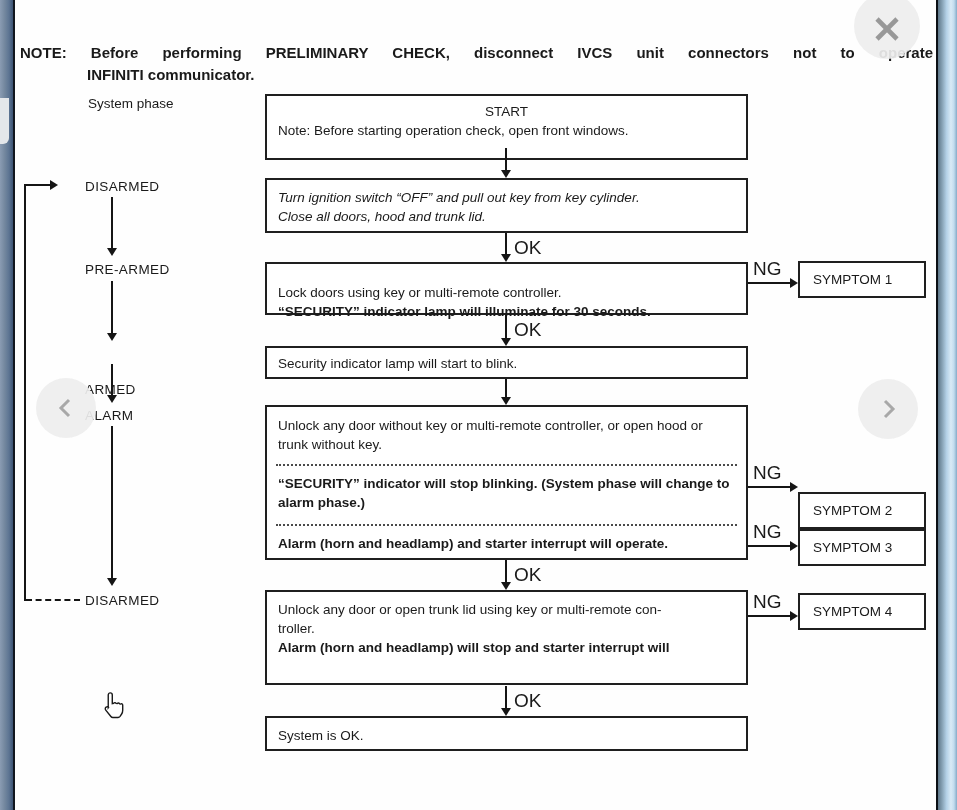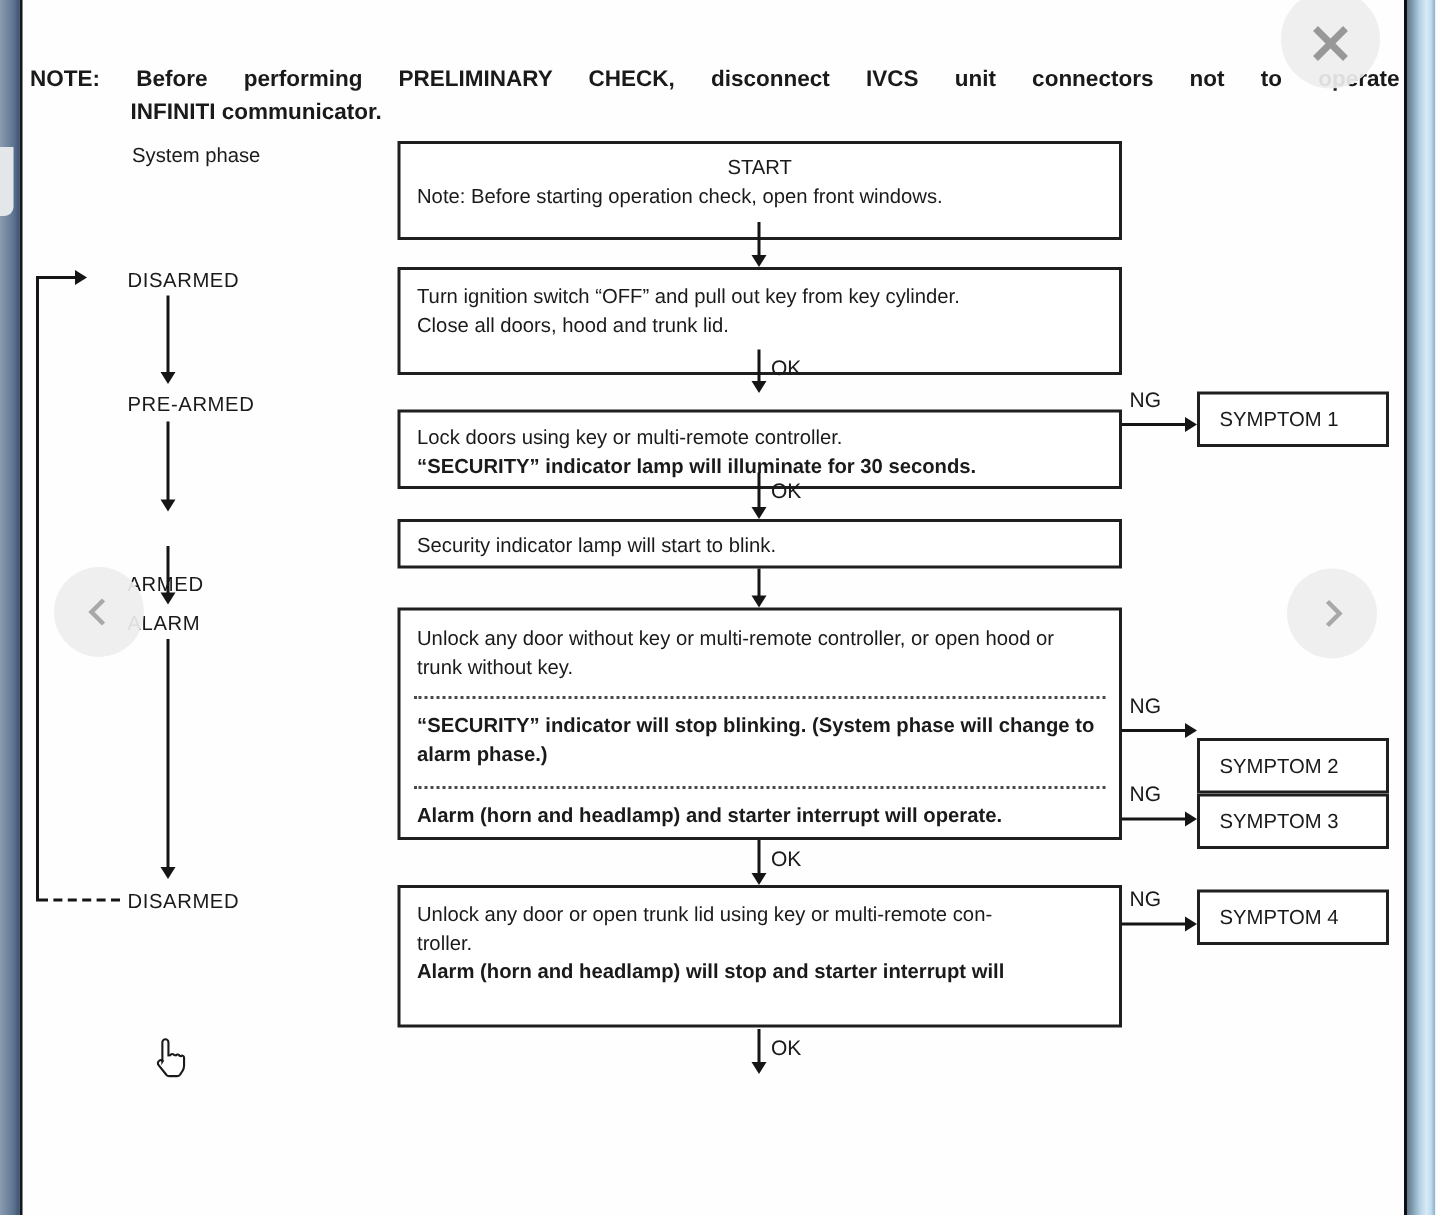--- a/index.html
+++ b/index.html
@@ -33,21 +33,21 @@
   
   .sbox{position:absolute;left:798px;width:128px;height:37px;border:2px solid #1f1f1f;background:#fff;
     box-sizing:border-box;font-size:13.5px;display:flex;align-items:center;padding-left:13px;}
 
   
   .vline{position:absolute;width:2px;background:#151515;}
   .hline{position:absolute;height:2px;background:#151515;}
   .dashline{position:absolute;height:0;border-top:2px dashed #151515;}
   .ah-down{position:absolute;width:0;height:0;border-left:5px solid transparent;border-right:5px solid transparent;border-top:8px solid #151515;}
   .ah-right{position:absolute;width:0;height:0;border-top:5px solid transparent;border-bottom:5px solid transparent;border-left:8px solid #151515;}
-  .lbl{position:absolute;font-size:14px;background:transparent;}
+  .lbl{position:absolute;font-size:19px;background:transparent;}
   .phase-lbl{position:absolute;font-size:13.5px;letter-spacing:0.4px;}
   .col-title{position:absolute;left:88px;top:96px;font-size:13.5px;}
 
   
   .circle-btn{position:absolute;border-radius:50%;background:rgba(238,238,238,0.92);
     display:flex;align-items:center;justify-content:center;z-index:10;cursor:pointer;border:none;padding:0;}
   #close-btn{left:854px;top:-7px;width:66px;height:66px;}
   #prev-btn{left:36px;top:378px;width:60px;height:60px;}
   #next-btn{left:858px;top:379px;width:60px;height:60px;}
   .cursor{position:absolute;left:103px;top:691px;z-index:11;}
@@ -88,26 +88,26 @@
   <div class="vline" style="left:24px;top:185px;height:416px;"></div>
   <div class="hline" style="left:24px;top:184px;width:26px;"></div>
   <div class="ah-right" style="left:50px;top:180px;"></div>
   <div class="dashline" style="left:26px;top:599px;width:54px;"></div>
 
   <div class="fbox" style="top:94px;height:66px;">
     <div class="centered">START</div>
     <div>Note: Before starting operation check, open front windows.</div>
   </div>
 
-  <div class="fbox" style="top:178px;height:72px;padding-top:8px;">
+  <div class="fbox" style="top:178px;height:55px;padding-top:8px;font-style:italic;">
     <div>Turn ignition switch “OFF” and pull out key from key cylinder.</div>
     <div>Close all doors, hood and trunk lid.</div>
   </div>
 
-  <div class="fbox" style="top:262px;height:53px;padding-top:7px;margin-top:11px;">
+  <div class="fbox" style="top:262px;height:53px;padding-top:19px;">
     <div>Lock doors using key or multi-remote controller.</div>
     <div class="b">“SECURITY” indicator lamp will illuminate for 30 seconds.</div>
   </div>
 
   <div class="fbox" style="top:346px;height:33px;">
     <div>Security indicator lamp will start to blink.</div>
   </div>
 
   <div class="fbox" style="top:405px;height:155px;padding-top:9px;">
     <div>Unlock any door without key or multi-remote controller, or open hood or trunk without key.</div>
@@ -116,20 +116,23 @@
     <div class="dotsep" style="margin-top:12px;"></div>
     <div class="b">Alarm (horn and headlamp) and starter interrupt will operate.</div>
   </div>
 
   <div class="fbox" style="top:590px;height:95px;padding-top:8px;">
     <div>Unlock any door or open trunk lid using key or multi-remote con-</div>
     <div>troller.</div>
     <div class="b">Alarm (horn and headlamp) will stop and starter interrupt will</div>
   </div>
 
+  <div class="fbox" style="top:716px;height:35px;padding-top:8px;">
+    <div>System is OK.</div>
+  </div>
 
   <div class="vline" style="left:505px;top:148px;height:23px;"></div>
   <div class="ah-down" style="left:501px;top:170px;"></div>
 
   <div class="vline" style="left:505px;top:233px;height:22px;"></div>
   <div class="ah-down" style="left:501px;top:254px;"></div>
   <div class="lbl" style="left:514px;top:237px;">OK</div>
 
   <div class="vline" style="left:505px;top:315px;height:24px;"></div>
   <div class="ah-down" style="left:501px;top:338px;"></div>

